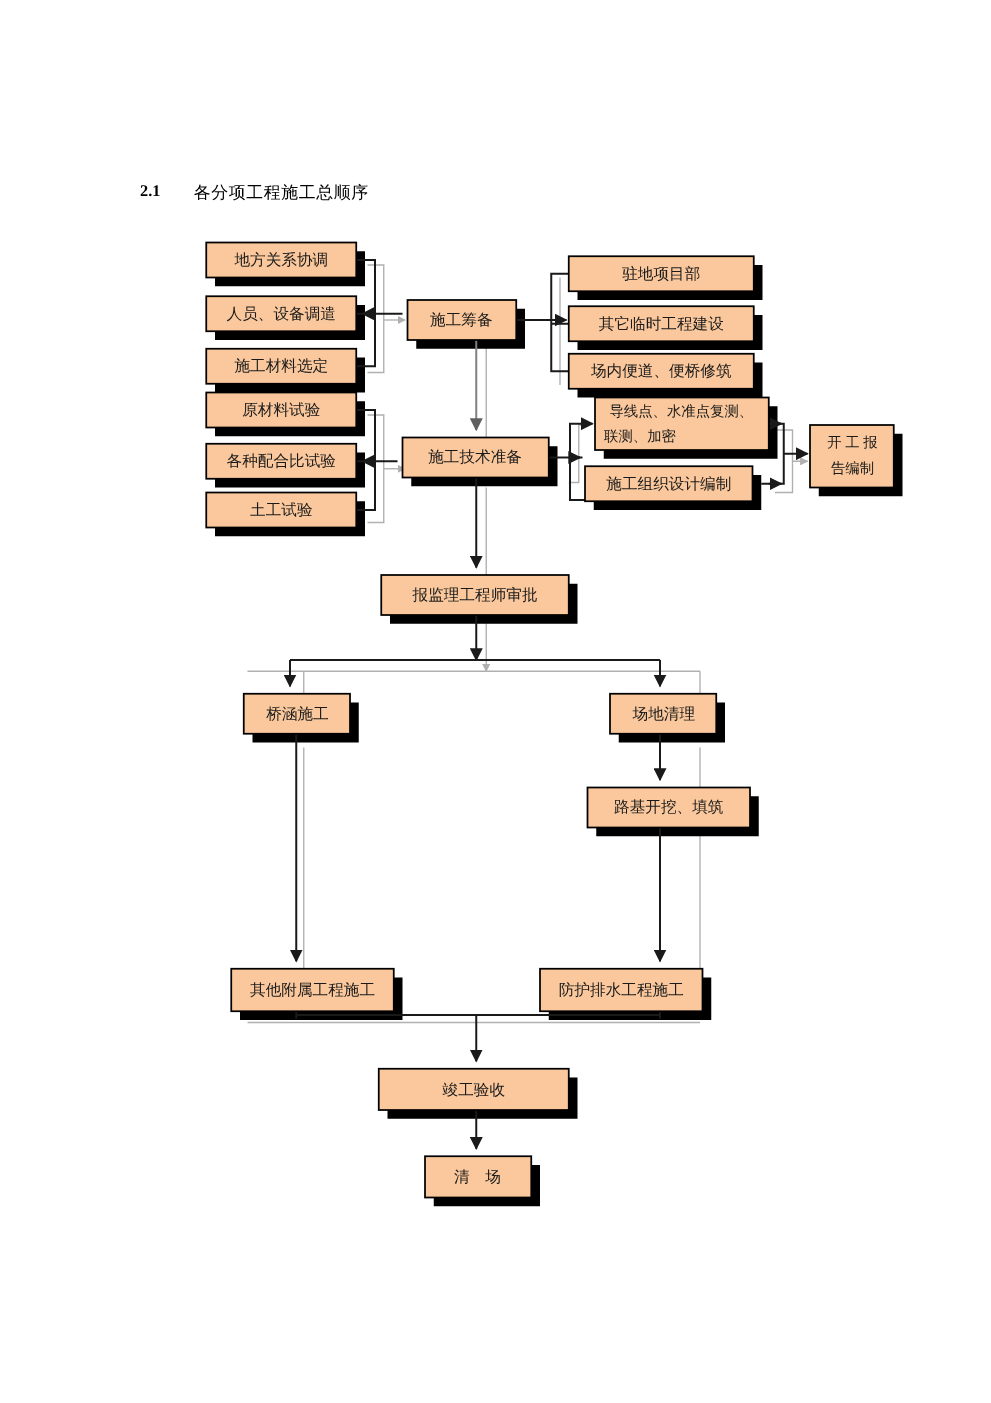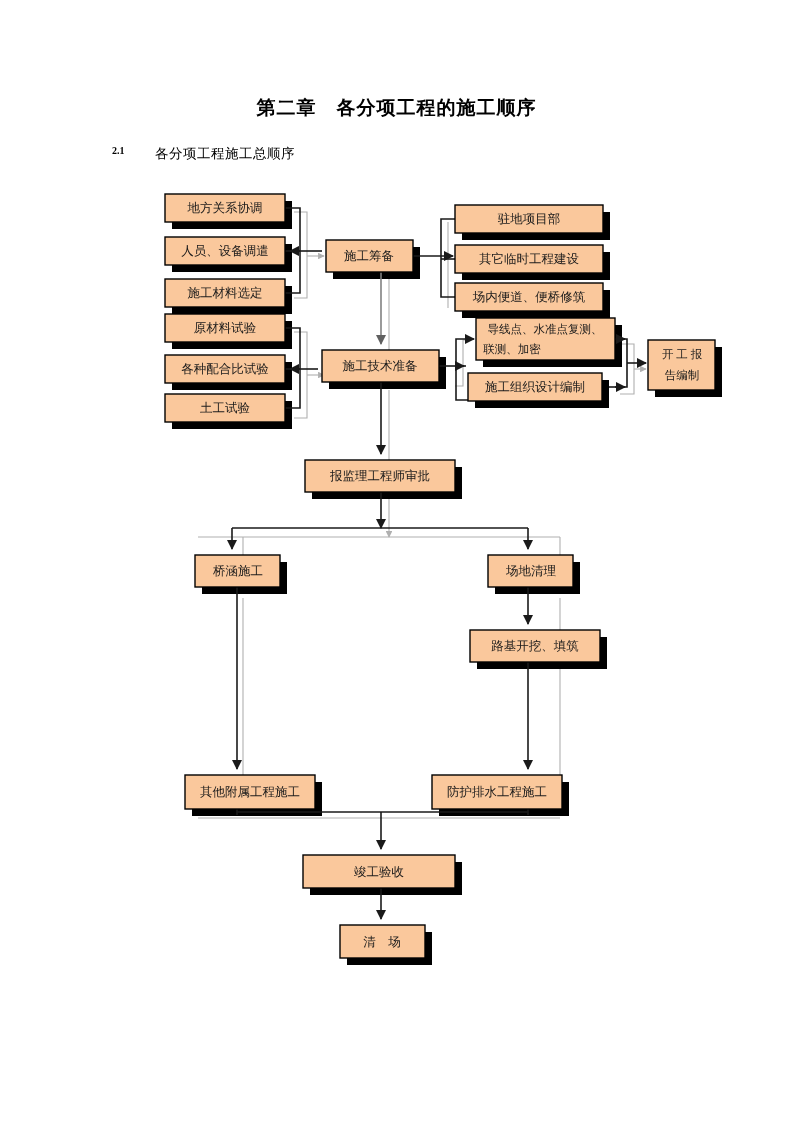--- a/index.html
+++ b/index.html
@@ -14,21 +14,21 @@
   .page{position:relative;width:793px;height:1122px;}
   .doc-title{
     position:absolute;left:0;top:95px;width:793px;
     text-align:center;
     font-size:19px;font-weight:bold;
     letter-spacing:1px;
     font-family:"Liberation Serif","DejaVu Serif",serif;
   }
   .sec-num{
     position:absolute;left:112px;top:145px;
-    font-size:10px;font-weight:bold;
+    font-size:13px;font-weight:bold;
   }
   .sec-title{
     position:absolute;left:155px;top:145px;
     font-size:13.5px;font-weight:normal;
     letter-spacing:0.5px;
   }
   svg.flow{position:absolute;left:0;top:0;width:793px;height:1122px;}
   .nodebox rect.body{fill:#FAC89C;stroke:#000000;stroke-width:1.4;}
   .nodebox text{
     font-family:"Liberation Serif","DejaVu Serif",serif;
@@ -40,21 +40,20 @@
   .nodebox.small text{font-size:11.5px;}
   .conn{stroke:#1a1a1a;stroke-width:1.6;fill:none;}
   .conn-ghost{stroke:#b0b0b0;stroke-width:1.1;fill:none;}
   .conn-grey{stroke:#808080;stroke-width:1.6;fill:none;}
 </style>
 </head>
 <body>
 
 <div class="page">
 
-  <div class="doc-title">第二章　各分项工程的施工顺序</div>
   <div class="sec-num">2.1</div>
   <div class="sec-title">各分项工程施工总顺序</div>
 
   <svg class="flow" viewBox="0 0 793 1122">
     <defs>
       <marker id="arrow" viewBox="0 0 10 10" refX="9" refY="5" markerWidth="6.5" markerHeight="6.5" orient="auto-start-reverse">
         <path d="M 0 0 L 10 5 L 0 10 z" fill="#1a1a1a"></path>
       </marker>
       <marker id="arrowghost" viewBox="0 0 10 10" refX="9" refY="5" markerWidth="6" markerHeight="6" orient="auto-start-reverse">
         <path d="M 0 0 L 10 5 L 0 10 z" fill="#b0b0b0"></path>

